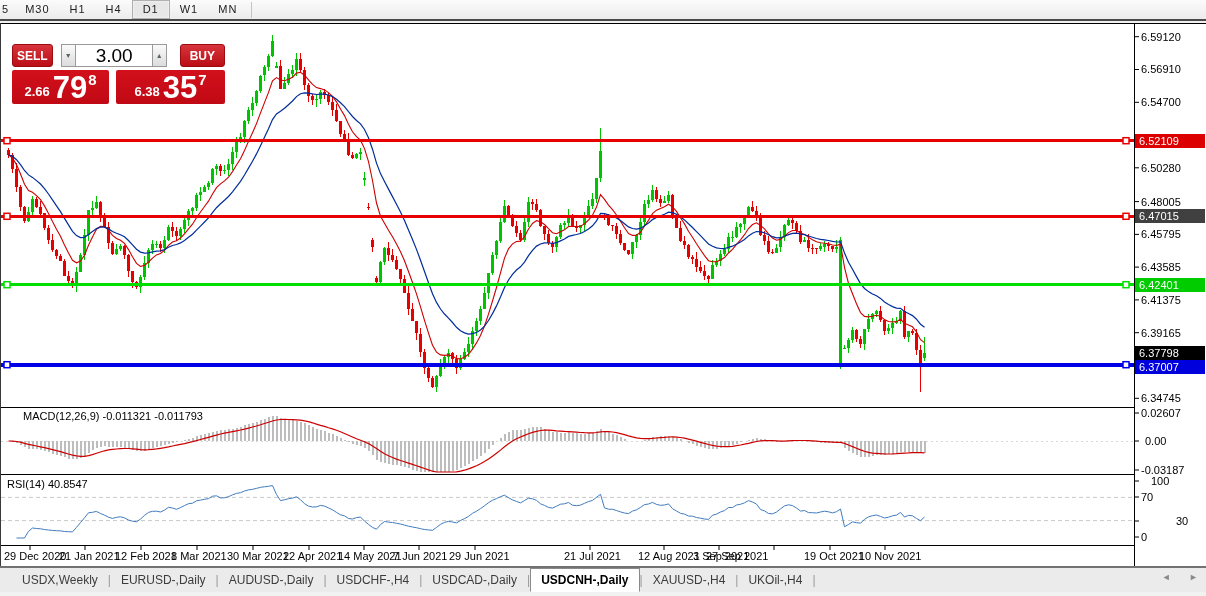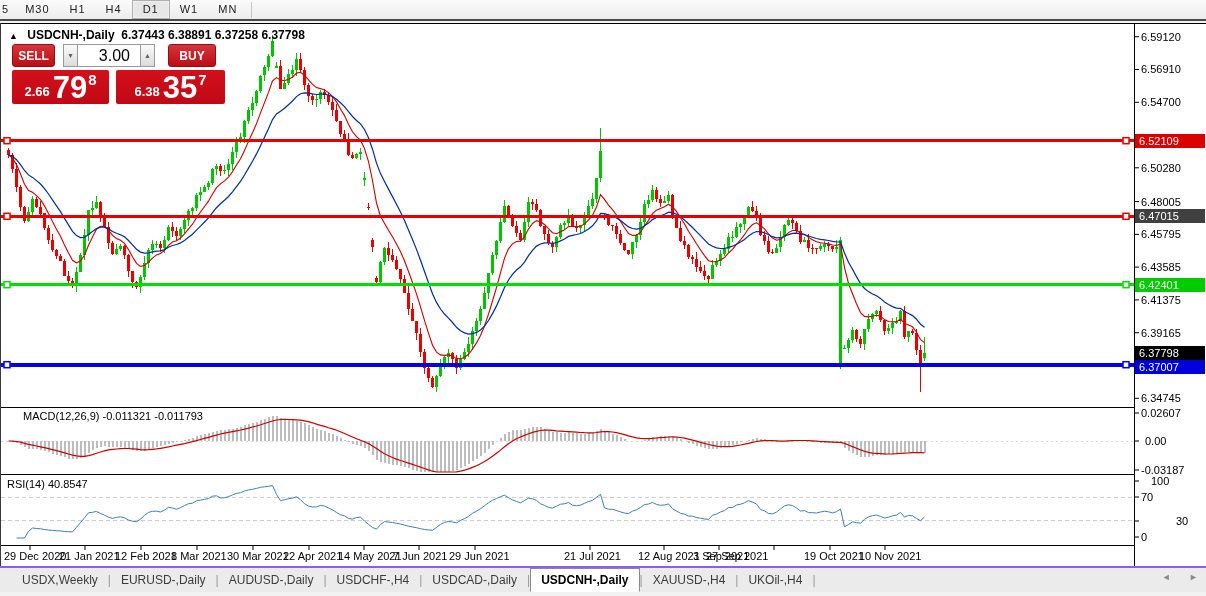--- a/index.html
+++ b/index.html
@@ -33,34 +33,34 @@
   #trade-panel { position:absolute; left:11px; top:21px; width:213px; }
   #tp-row1 { display:flex; height:23px; }
   .tpbtn { background:linear-gradient(#d7343b,#bb0e16); color:#fff; font-size:12px;
     font-weight:bold; text-align:center; line-height:23px; border-radius:3px;
     border:1px solid #9d0a10; cursor:pointer; }
   #sell-btn { width:43px; }
   #buy-btn  { width:48px; margin-left:13px; }
   #spin-group { display:flex; margin-left:8px; height:23px; }
   .spinbtn { width:15px; background:linear-gradient(#fafafa,#dcdcdc); border:1px solid #9a9a9a;
     font-size:7px; color:#566; text-align:center; line-height:21px; cursor:pointer; }
-  #volume-input { width:62px; border:1px solid #9a9a9a; border-left:none; border-right:none;
-    text-align:right; font-size:16px; padding-right:10px; font-family:"Liberation Sans",sans-serif; }
+  #volume-input { width:76px; border:1px solid #9a9a9a; border-left:none; border-right:none;
+    text-align:right; font-size:19px; padding-right:19px; font-family:"Liberation Sans",sans-serif; }
   #tp-row2 { display:flex; margin-top:3px; height:34px; }
   .bigprice { background:linear-gradient(#d2101b,#c00914); border-radius:2px; color:#fff;
     display:flex; align-items:flex-end; justify-content:center; cursor:pointer;
     padding-bottom:2px; }
   #sell-big { width:97px; }
   #buy-big  { width:109px; margin-left:7px; }
   .bp-small { font-size:13px; font-weight:bold; margin:0 3px 3px 0; }
   .bp-big { font-size:31px; font-weight:bold; line-height:29px; }
   .bp-sup { font-size:15px; font-weight:bold; margin:0 0 14px 1px; }
   
   #tabbar { position:absolute; left:0; top:566px; width:1206px; height:26px;
-    background:#ebebeb; border-top:2px solid #8b5cf6; display:flex; align-items:center;
+    background:#ebebeb; border-top:2px solid #737373; display:flex; align-items:center;
     padding-left:12px; }
   .tab { font-size:12px; color:#3c3c3c; padding:0 10px; height:22px; line-height:22px;
     cursor:pointer; white-space:nowrap; }
   .tab.active { background:#fff; border:1px solid #8a8a8a; border-bottom-color:#fff;
     font-weight:bold; color:#000; height:24px; line-height:22px; }
   .tabsep { color:#9a9a9a; font-size:12px; }
   #tab-arrows { position:absolute; right:8px; top:572px; color:#8a8a8a; font-size:9px; }
   #tab-arrows span { margin-left:16px; cursor:pointer; }
   #bottom-strip { position:absolute; left:0; top:592px; width:1206px; height:4px; background:#f2f2f2; }
 </style>
@@ -827,24 +827,20 @@
         <rect x="3" y="213.3" width="6" height="6" fill="#fff" stroke="#e60000" stroke-width="1.5"></rect>
         <rect x="1122" y="213.3" width="6" height="6" fill="#fff" stroke="#e60000" stroke-width="1.5"></rect>
         <rect x="0" y="283.2" width="1133" height="3" fill="#00dd00" shape-rendering="crispEdges"></rect>
         <rect x="3" y="281.7" width="6" height="6" fill="#fff" stroke="#00dd00" stroke-width="1.5"></rect>
         <rect x="1122" y="281.7" width="6" height="6" fill="#fff" stroke="#00dd00" stroke-width="1.5"></rect>
         <rect x="0" y="362.7" width="1133" height="4" fill="#0000e6" shape-rendering="crispEdges"></rect>
         <rect x="3" y="361.7" width="6" height="6" fill="#fff" stroke="#0000e6" stroke-width="1.5"></rect>
         <rect x="1122" y="361.7" width="6" height="6" fill="#fff" stroke="#0000e6" stroke-width="1.5"></rect>
       </svg></div>
 
-  <div id="title-row">
-    <span class="arr">▲</span>
-    <span>USDCNH-,Daily</span>&nbsp;&nbsp;<span>6.37443 6.38891 6.37258 6.37798</span>
-  </div>
 
   <div id="trade-panel">
     <div id="tp-row1">
       <div id="sell-btn" class="tpbtn">SELL</div>
       <div id="spin-group">
         <div class="spinbtn">▼</div>
         <input id="volume-input" value="3.00" style="">
         <div class="spinbtn">▲</div>
       </div>
       <div id="buy-btn" class="tpbtn">BUY</div>

